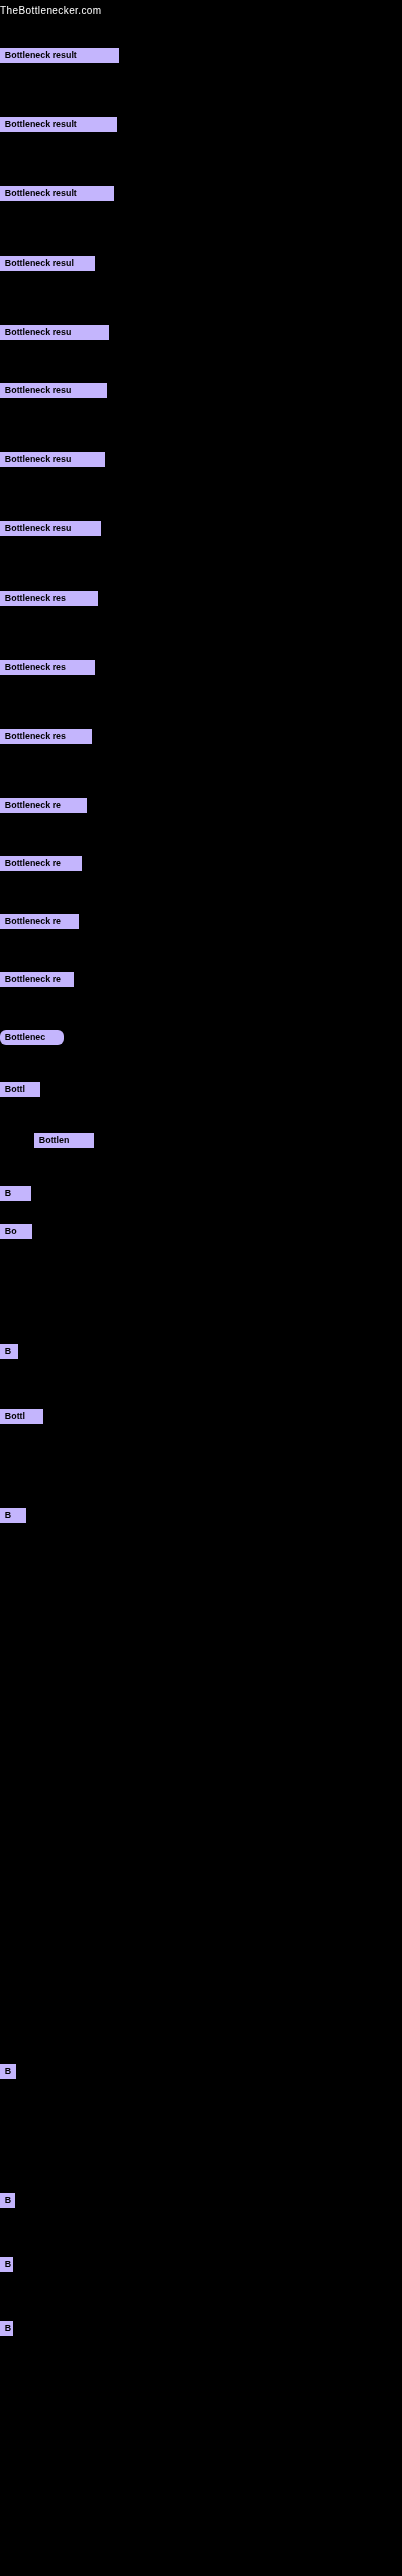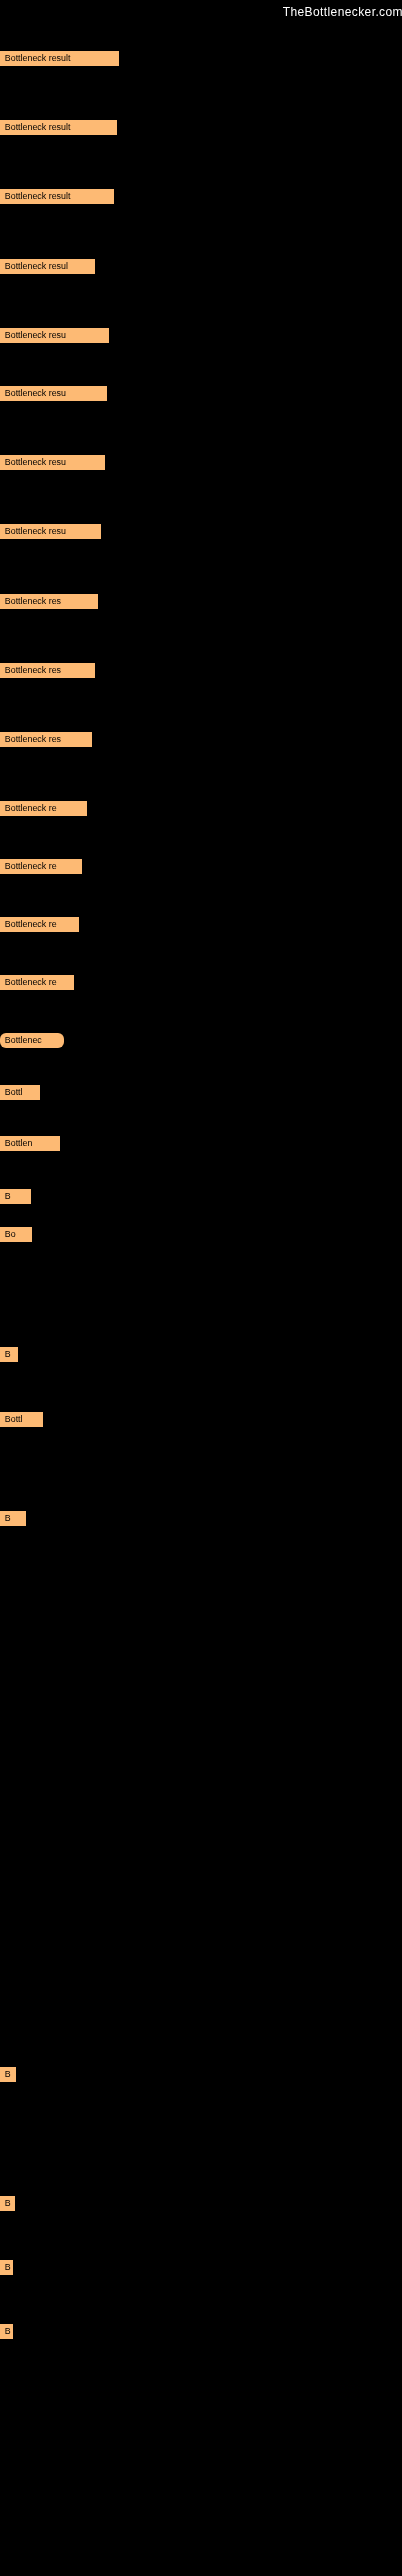--- a/index.html
+++ b/index.html
@@ -4,32 +4,32 @@
   <style>
     * { margin: 0; padding: 0; box-sizing: border-box; }
     body {
       background-color: #000;
       width: 403px;
       min-height: 2576px;
       font-family: Arial, sans-serif;
       position: relative;
     }
     .site-title {
-      text-align: right;
+      text-align: left;
       color: #fff;
-      font-size: 12px;
+      font-size: 10px;
       padding: 4.8px 0 3.2px 0;
       letter-spacing: 0.4px;
     }
     .bottleneck-bar {
       display: inline-block;
-      background-color: #fdba74;
+      background-color: #c4b5fd;
       color: #000;
       font-size: 8.9px;
-      font-weight: normal;
+      font-weight: bold;
       padding: 2.4px 4.8px;
       white-space: nowrap;
       overflow: hidden;
       position: absolute;
       left: 0;
     }
   </style>
 </head>
 <body>
 
@@ -46,21 +46,21 @@
     <div class="bottleneck-bar" style="top: 502px; width: 101px; max-width: 101px;">Bottleneck resu</div>
     <div class="bottleneck-bar" style="top: 572px; width: 98px; max-width: 98px;">Bottleneck res</div>
     <div class="bottleneck-bar" style="top: 641px; width: 95px; max-width: 95px;">Bottleneck res</div>
     <div class="bottleneck-bar" style="top: 710px; width: 92px; max-width: 92px;">Bottleneck res</div>
     <div class="bottleneck-bar" style="top: 779px; width: 87px; max-width: 87px;">Bottleneck re</div>
     <div class="bottleneck-bar" style="top: 837px; width: 82px; max-width: 82px;">Bottleneck re</div>
     <div class="bottleneck-bar" style="top: 895px; width: 79px; max-width: 79px;">Bottleneck re</div>
     <div class="bottleneck-bar" style="top: 953px; width: 74px; max-width: 74px;">Bottleneck re</div>
     <div class="bottleneck-bar" style="top: 1011px; width: 64px; max-width: 64px; border-radius: 6px;">Bottlenec</div>
     <div class="bottleneck-bar" style="top: 1063px; width: 40px; max-width: 40px;">Bottl</div>
-    <div class="bottleneck-bar" style="top: 1114px; width: 60px; max-width: 60px;">Bottlen</div>
+    <div class="bottleneck-bar" style="top: 1114px; width: 60px; max-width: 60px; margin-left: 34px;">Bottlen</div>
     <div class="bottleneck-bar" style="top: 1167px; width: 31px; max-width: 31px;">B</div>
     <div class="bottleneck-bar" style="top: 1205px; width: 32px; max-width: 32px;">Bo</div>
     <div class="bottleneck-bar" style="top: 1325px; width: 17.7px; max-width: 17.7px;">B</div>
     <div class="bottleneck-bar" style="top: 1378px; width: 43px; max-width: 43px; margin-top: 12px;">Bottl</div>
     <div class="bottleneck-bar" style="top: 1489px; width: 26px; max-width: 26px;">B</div>
     <div class="bottleneck-bar" style="top: 2045px; width: 16px; max-width: 16px;">B</div>
     <div class="bottleneck-bar" style="top: 2174px; width: 14.5px; max-width: 14.5px;">B</div>
     <div class="bottleneck-bar" style="top: 2238px; width: 13px; max-width: 13px;">B</div>
     <div class="bottleneck-bar" style="top: 2302px; width: 13px; max-width: 13px;">B</div>
   </div>

